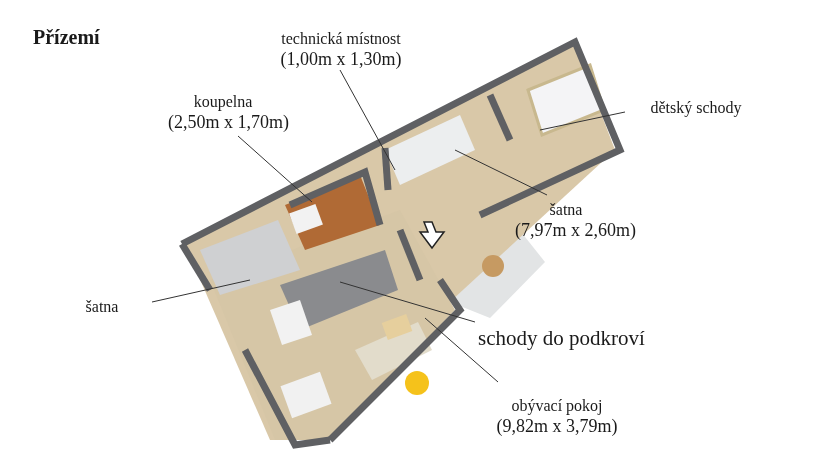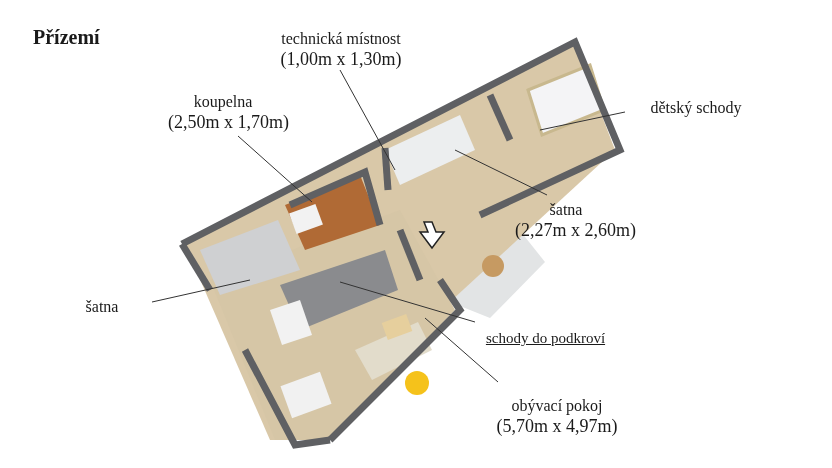--- a/index.html
+++ b/index.html
@@ -2,21 +2,21 @@
 <html><head>
 <meta charset="utf-8">
 <style>
   html,body{margin:0;padding:0;background:#ffffff;}
   body{width:832px;height:468px;position:relative;overflow:hidden;font-family:"Liberation Serif","DejaVu Serif",serif;color:#1a1a1a;}
   .abs{position:absolute;}
   .title{left:33px;top:26px;font-size:20px;font-weight:bold;}
   .lbl{position:absolute;text-align:center;white-space:nowrap;}
   .lbl .name{font-size:16px;line-height:24px;display:block;}
   .lbl .dim{font-size:18px;line-height:16px;display:block;}
-  .lbl.small .name{font-size:15px;text-decoration:underline;}
+  .lbl.small .name{font-size:21px;}
   svg.plan{position:absolute;left:0;top:0;}
 </style>
 </head>
 <body>
 
 <svg class="plan" width="832" height="468" viewBox="0 0 832 468">
 
   <polygon points="430,200 478,178 545,262 490,318 445,300" fill="#e2e4e5"></polygon>
 
   <polygon points="185,245 575,45 615,150 300,440 270,440" fill="#d9c8a8"></polygon>
@@ -78,27 +78,27 @@
   <span class="name">koupelna</span>
   <span class="dim">(2,50m x 1,70m)</span>
 </div>
 
 <div class="lbl" style="left:628px;top:96px;width:136px;">
   <span class="name">dětský schody</span>
 </div>
 
 <div class="lbl" style="left:515px;top:198px;width:102px;">
   <span class="name">šatna</span>
-  <span class="dim">(2,27m x 2,60m)</span>
+  <span class="dim">(7,97m x 2,60m)</span>
 </div>
 
 <div class="lbl" style="left:52px;top:295px;width:100px;">
   <span class="name">šatna</span>
 </div>
 
 <div class="lbl small" style="left:478px;top:326px;width:135px;">
   <span class="name">schody do podkroví</span>
 </div>
 
 <div class="lbl" style="left:488px;top:394px;width:138px;">
   <span class="name">obývací pokoj</span>
-  <span class="dim">(5,70m x 4,97m)</span>
+  <span class="dim">(9,82m x 3,79m)</span>
 </div>
 
 </body></html>

